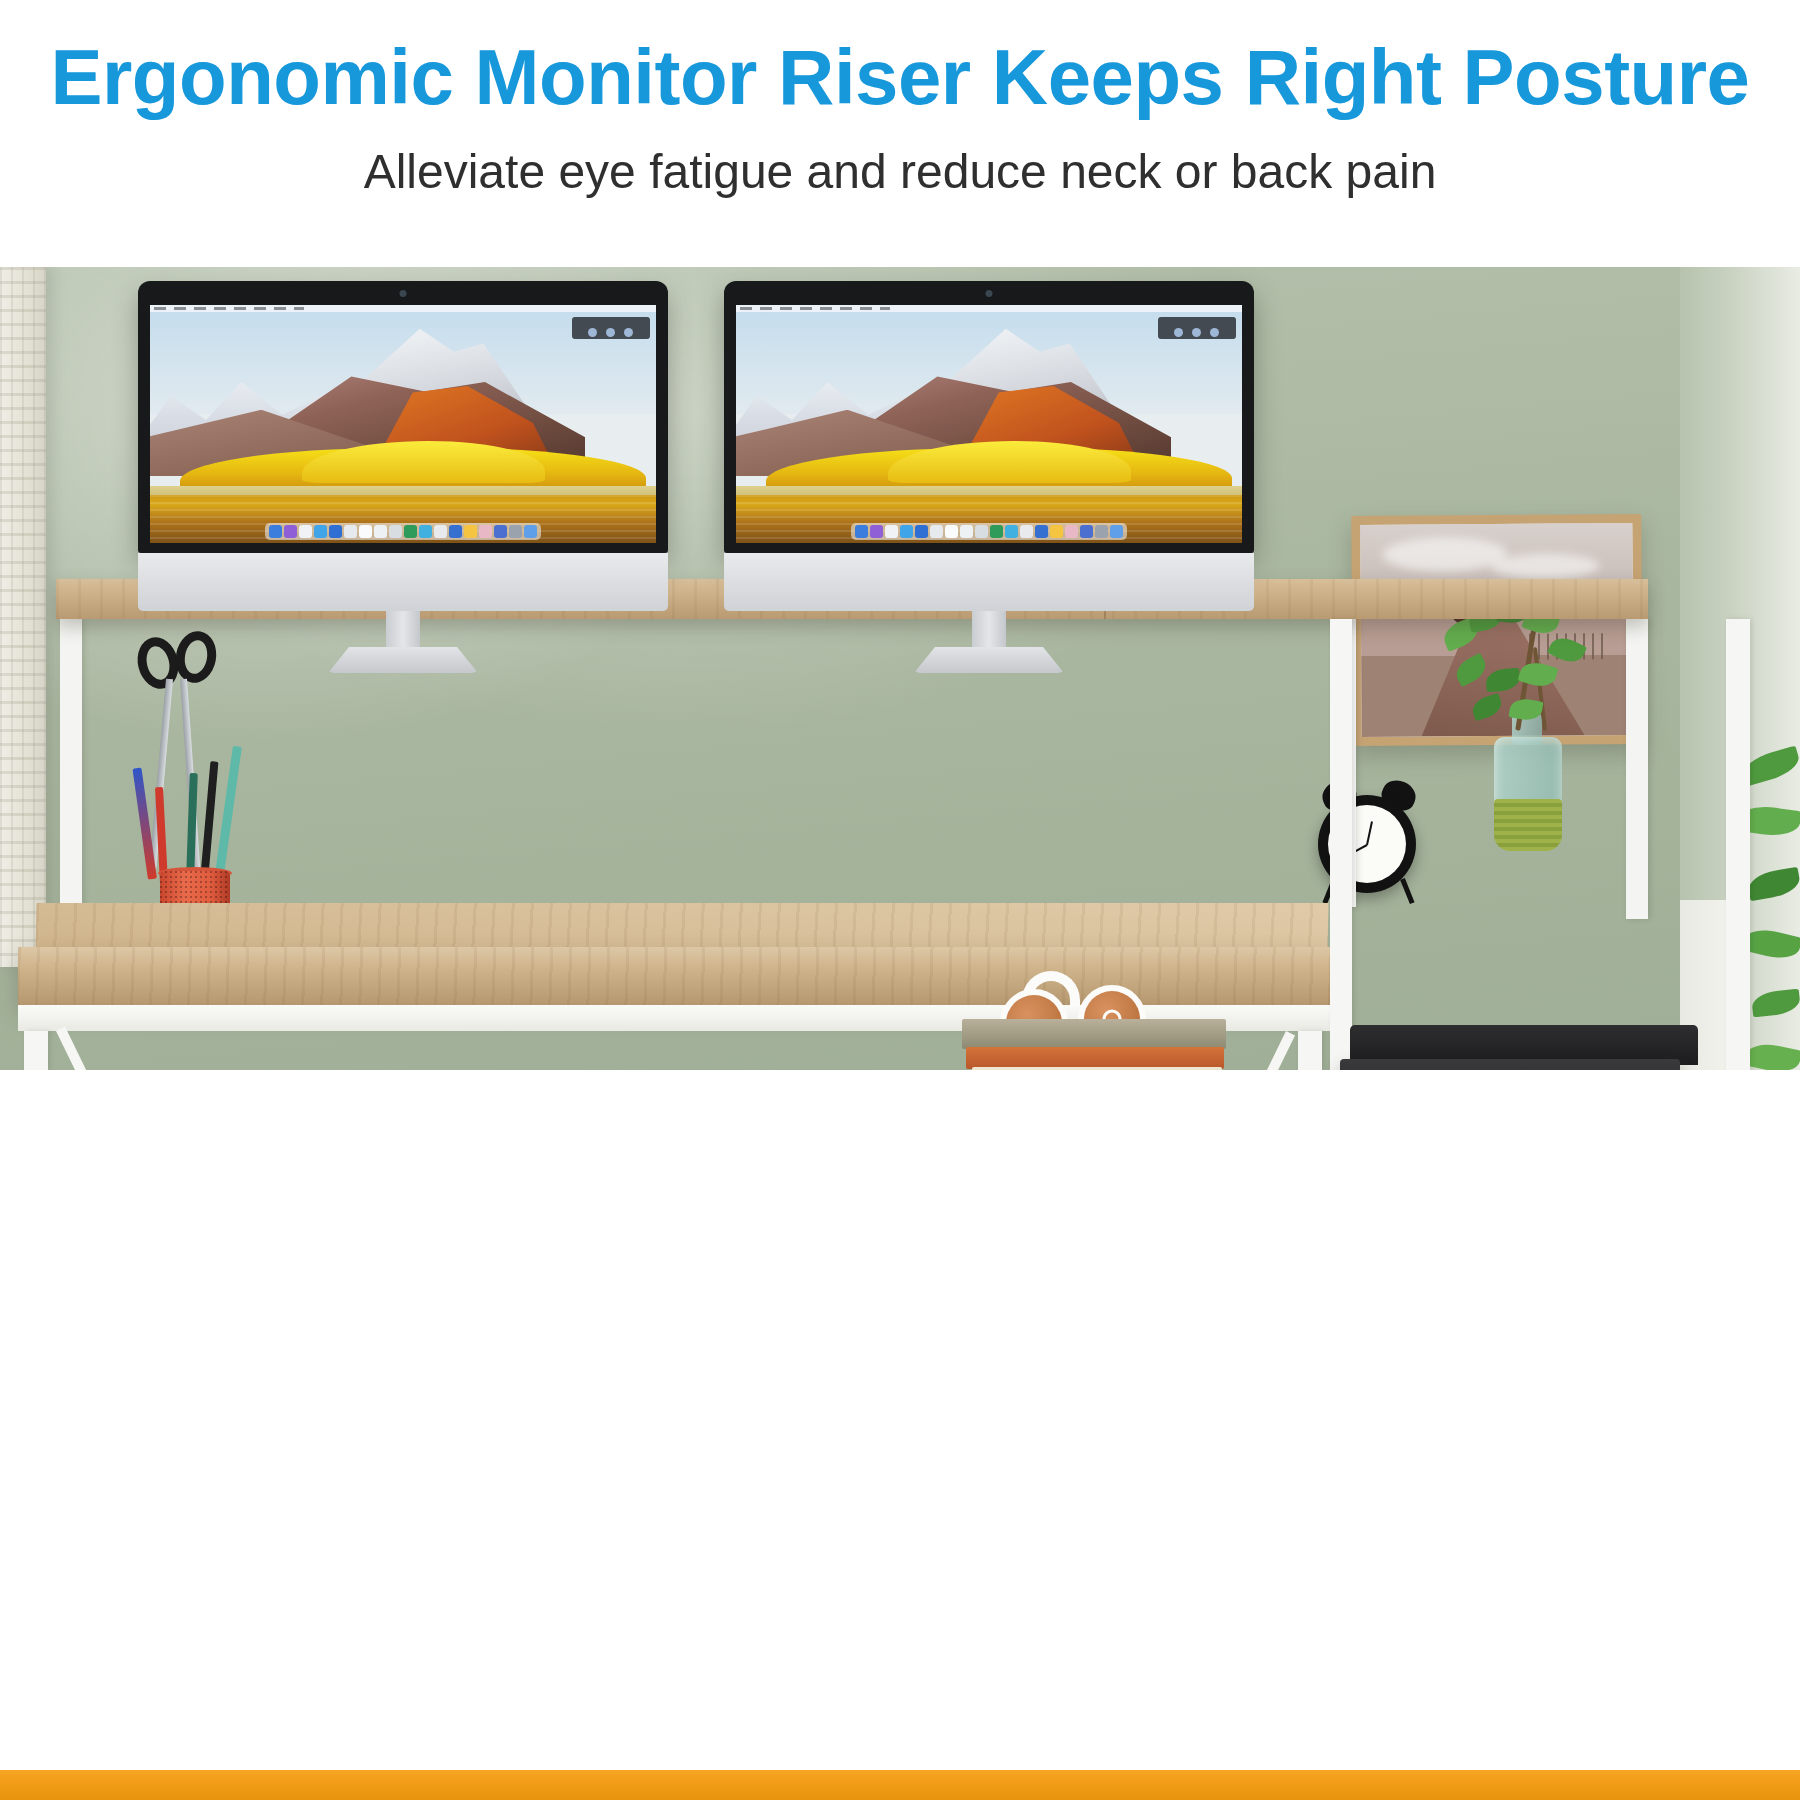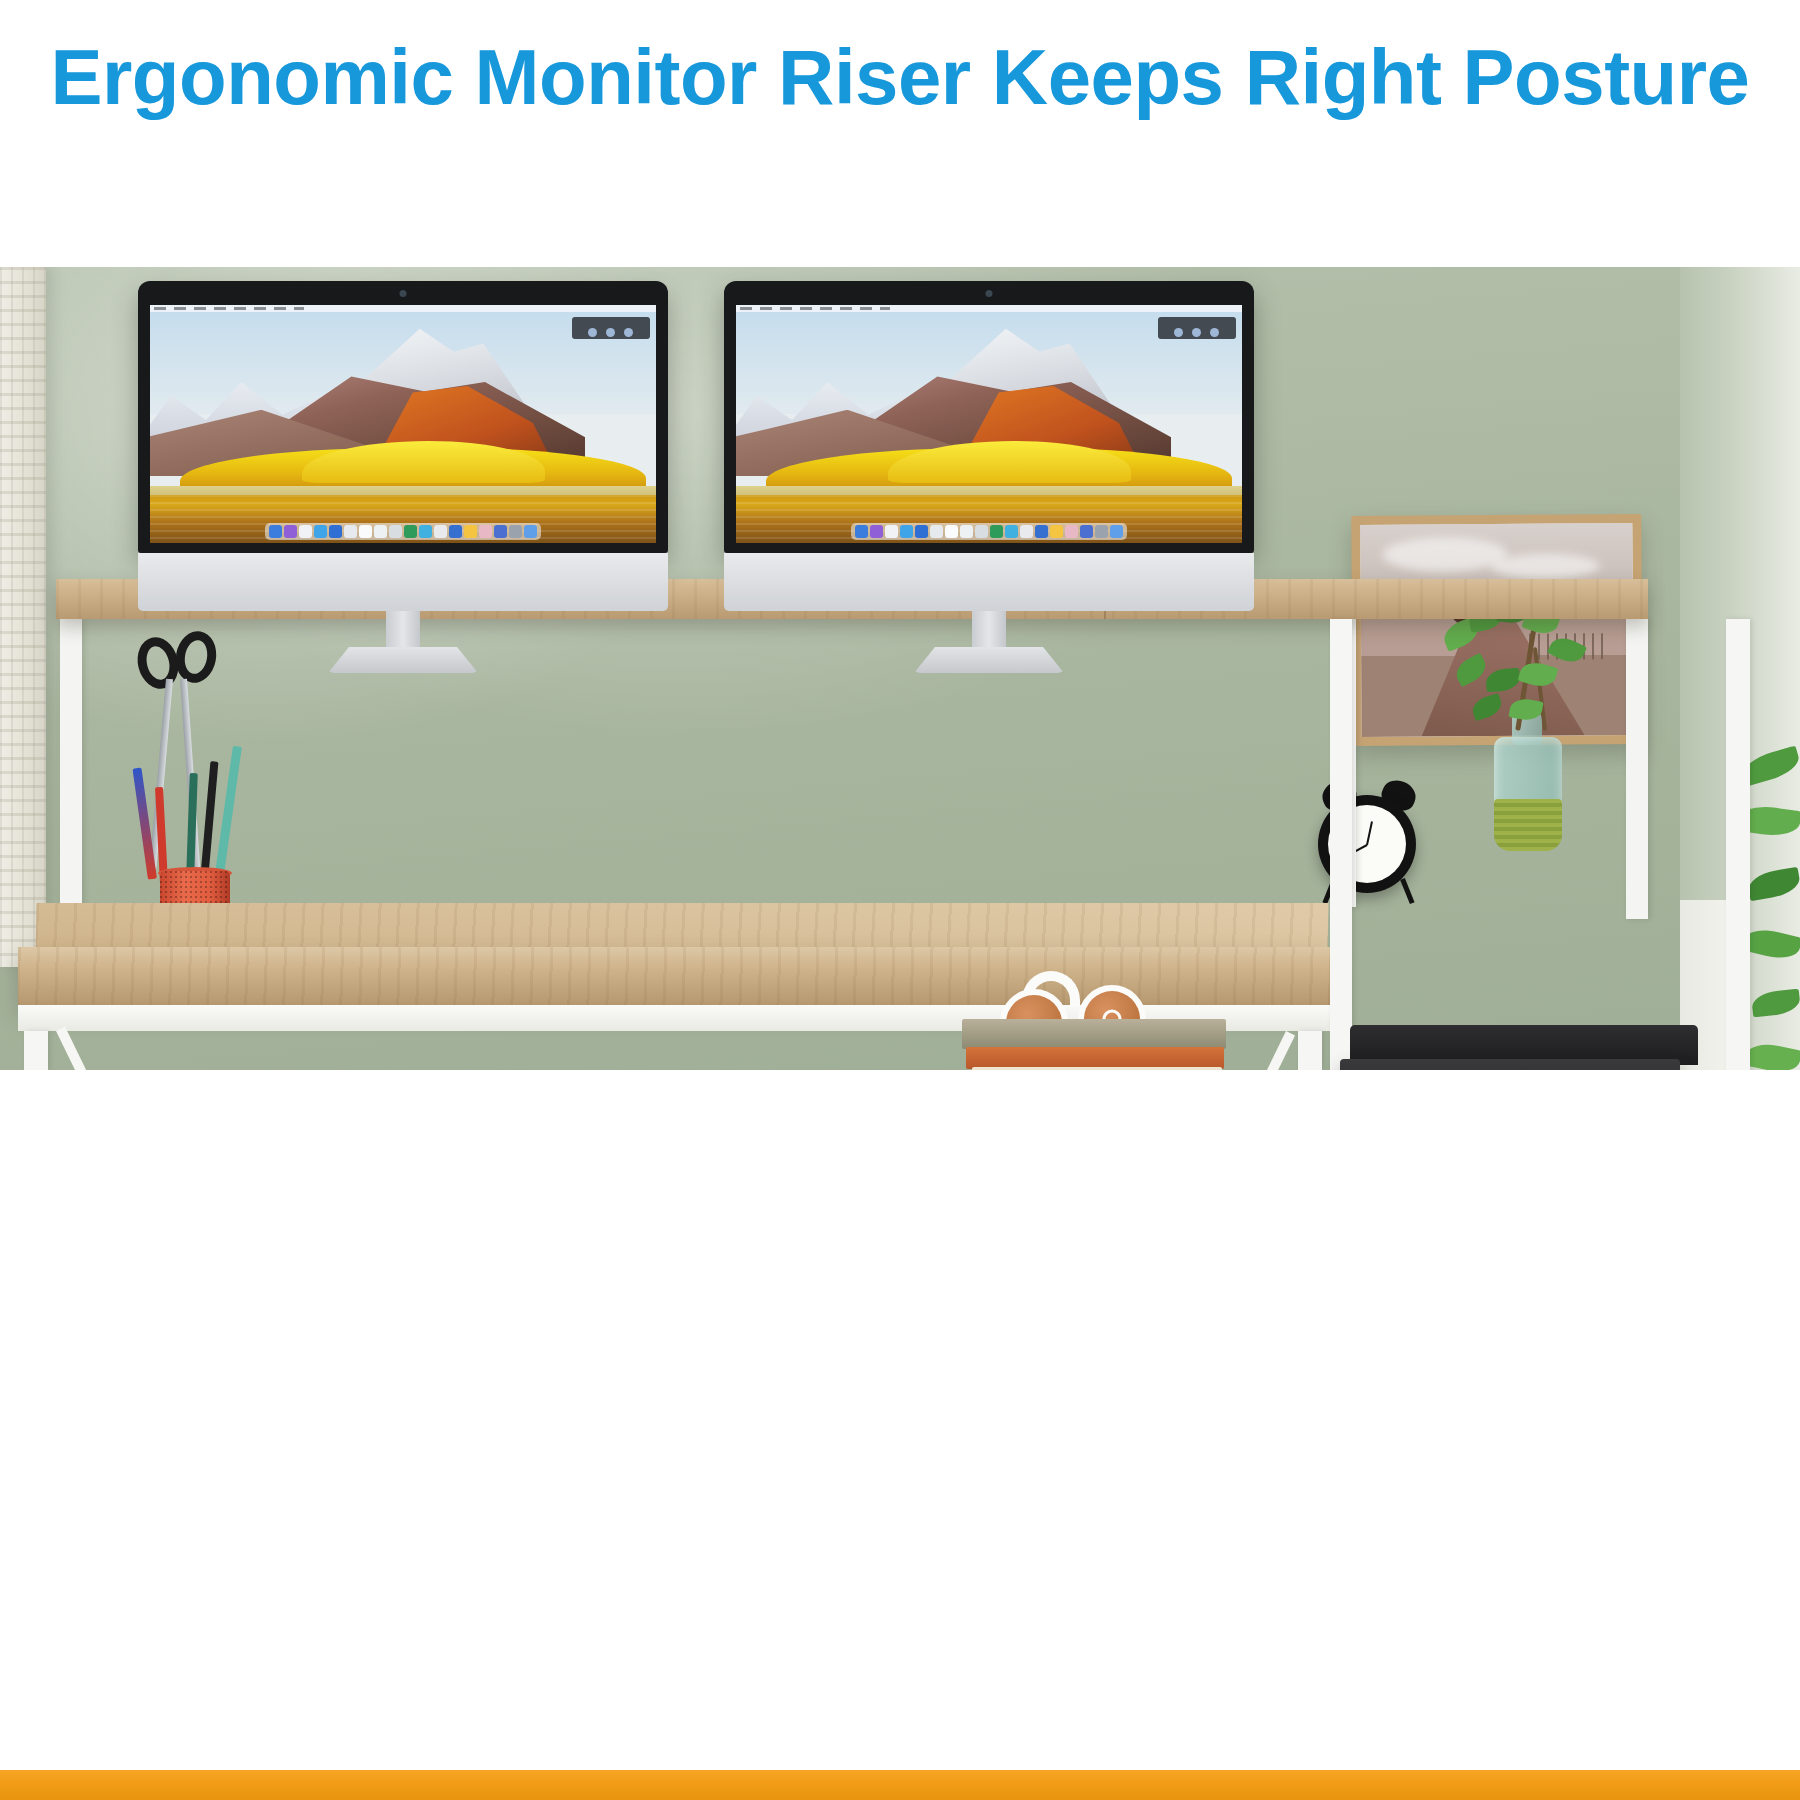--- a/index.html
+++ b/index.html
@@ -239,20 +239,21 @@
   .botbar { position:absolute; left:0; top:1770px; width:1800px; height:30px;
     background:linear-gradient(180deg,#F6A623 0%,#F29C17 45%,#E8940F 100%); }
 </style>
 </head>
 <body>
 
 <div class="page">
 
   <div class="header">
     <div class="headline">Ergonomic Monitor Riser Keeps Right Posture</div>
+    <div class="subhead">Alleviate eye fatigue and reduce neck or back pain</div>
   </div>
 
   <div class="photo">
     <div class="wall"></div>
     <div class="wall-glow"></div>
     <div class="curtain"></div>
     <div class="rt-wall"></div>
     <div class="skirting"></div>
 
     <div class="art-frame">

